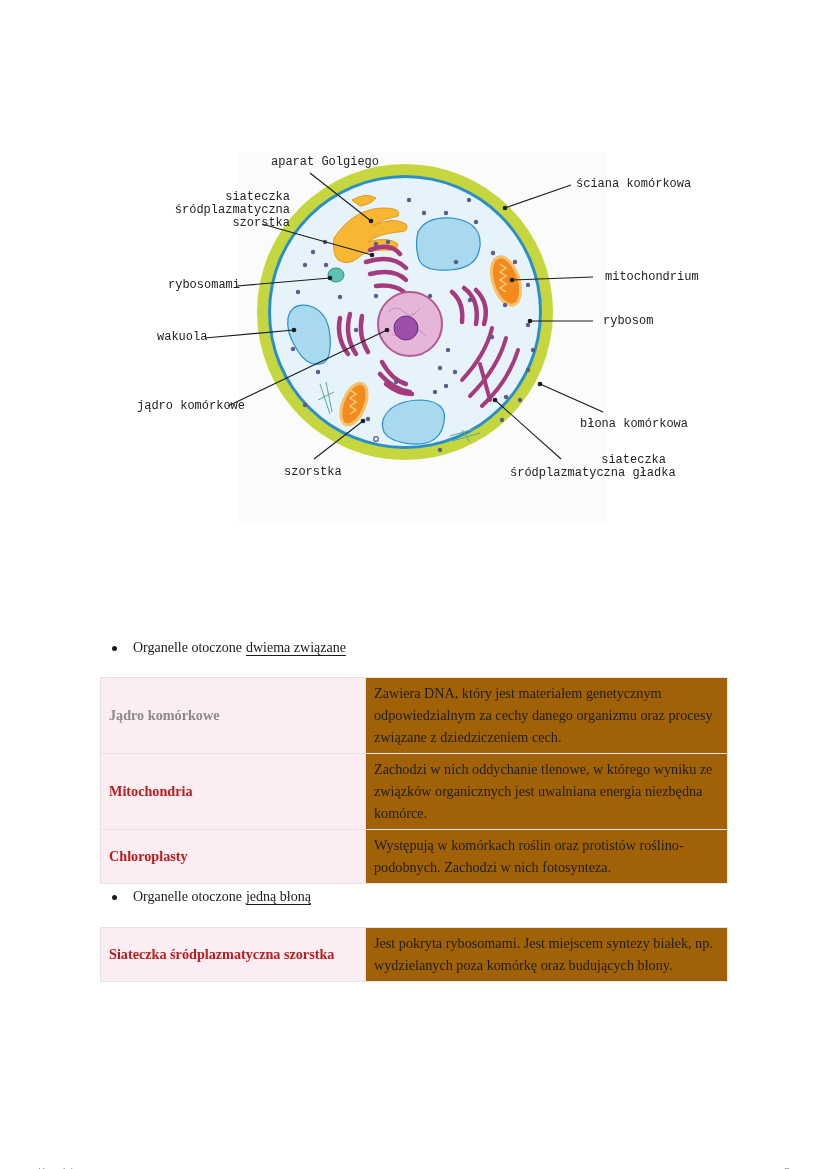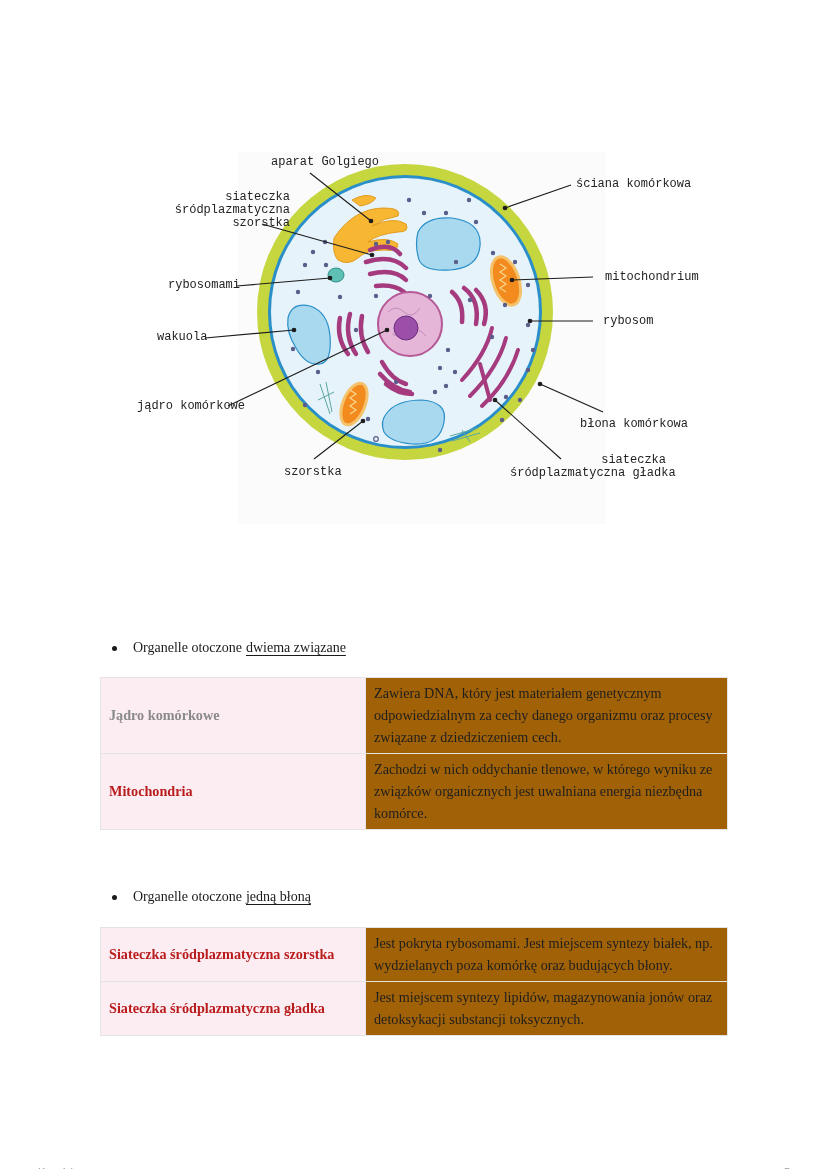--- a/index.html
+++ b/index.html
@@ -181,36 +181,36 @@
 <table class="org" style="top:677px;">
   <tbody>
       <tr style="height:74px;">
     <td class="name muted">Jądro komórkowe</td>
     <td class="desc">Zawiera DNA, który jest materiałem genetycznym odpowiedzialnym za cechy danego organizmu oraz procesy związane z dziedziczeniem cech.</td>
   </tr>
   <tr style="height:74px;">
     <td class="name">Mitochondria</td>
     <td class="desc">Zachodzi w nich oddychanie tlenowe, w którego wyniku ze związków organicznych jest uwalniana energia niezbędna komórce.</td>
   </tr>
+  <tr style="height:52px;">
+    <td class="name">Chloroplasty</td>
+    <td class="desc">Występują w komórkach roślin oraz protistów roślino-podobnych. Zachodzi w nich fotosynteza.</td>
+  </tr>
 </tbody>
   </table>
 
 <div class="bullet" style="top:889px;">
   <span class="dot"></span>
   <span>Organelle otoczone</span>
   <span class="u">jedną błoną</span>
 </div>
 
 <table class="org" style="top:927px;">
   <tbody>
       <tr style="height:52px;padding-left:36px;">
     <td class="name">Siateczka śródplazmatyczna szorstka</td>
     <td class="desc">Jest pokryta rybosomami. Jest miejscem syntezy białek, np. wydzielanych poza komórkę oraz budujących błony.</td>
   </tr>
-  <tr style="height:52px;">
-    <td class="name">Siateczka śródplazmatyczna gładka</td>
-    <td class="desc">Jest miejscem syntezy lipidów, magazynowania jonów oraz detoksykacji substancji toksycznych.</td>
-  </tr>
 </tbody>
   </table>
 
 <div class="footer" style="left:38px;">Komórka</div>
 <div class="footer" style="left:784px;">5</div>
 
 </body></html>

